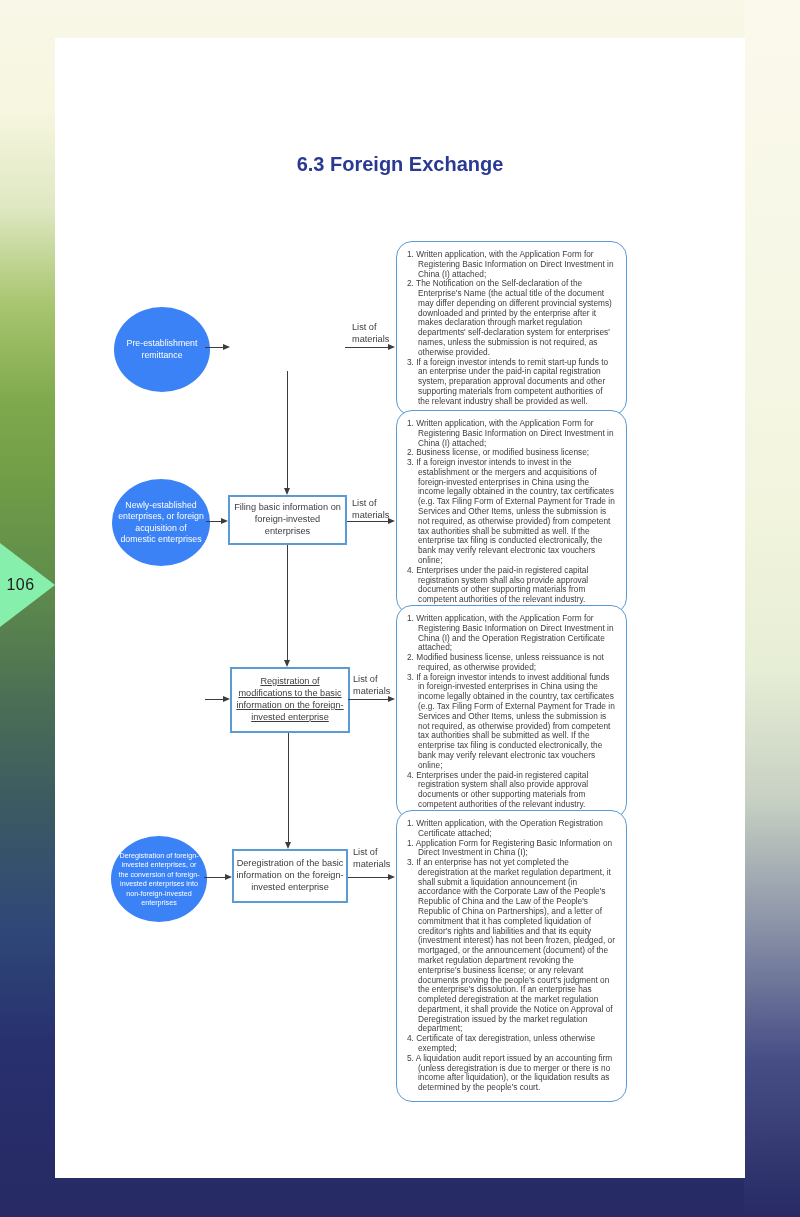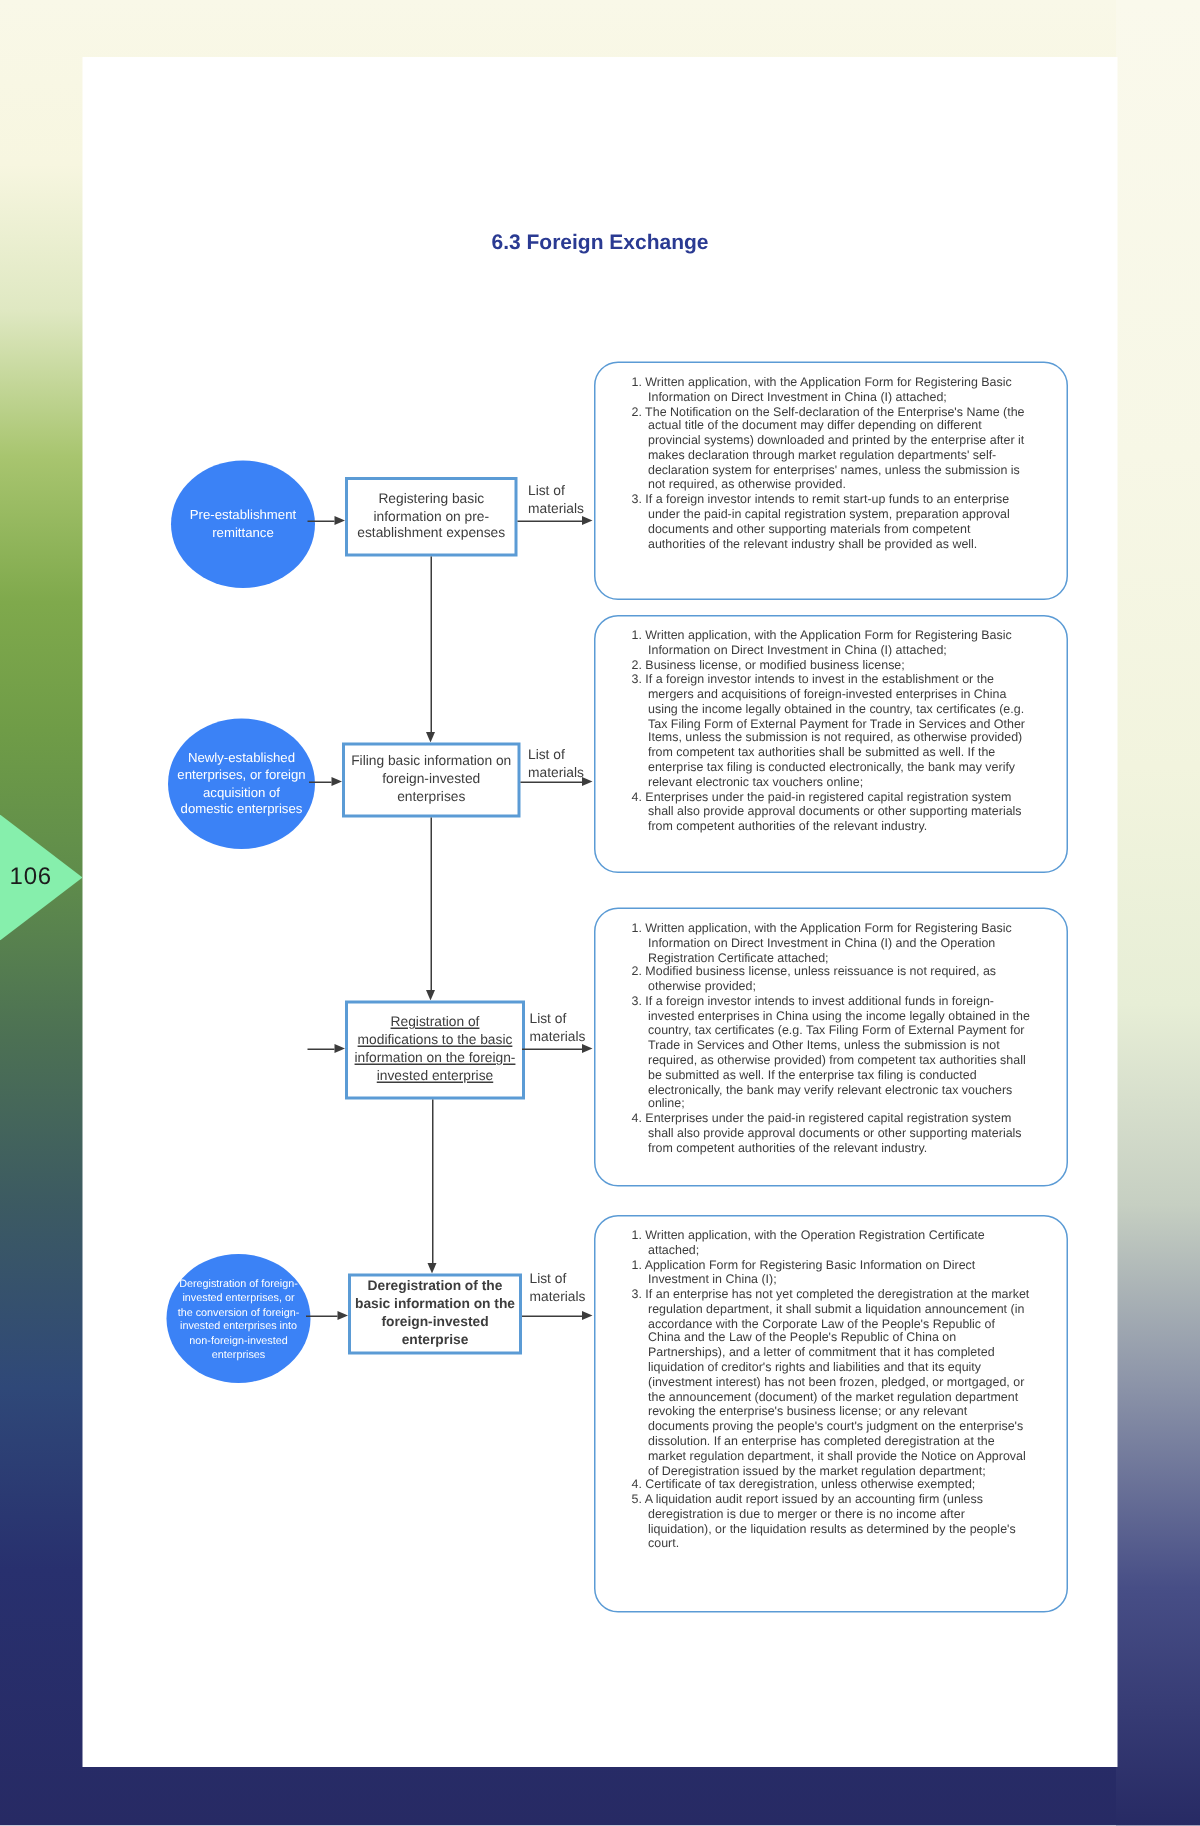--- a/index.html
+++ b/index.html
@@ -17,36 +17,36 @@
       #8b93a8 76%, #474e86 87%, #272a64 100%); }
 
   .page { position:absolute; left:55px; top:38px; width:690px; height:1140px; background:#ffffff; }
 
   .page-tab { position:absolute; left:0; top:543px; width:55px; height:84px;
     background:#86efac; clip-path: polygon(0 0, 100% 50%, 0 100%);
     display:flex; align-items:center; justify-content:center; }
   .page-tab span { font-size:16px; color:#1c1c1c; padding-right:14px; letter-spacing:0.5px; }
 
   .section-title { position:absolute; left:0; top:115px; width:100%; text-align:center;
-    font-size:14px; font-weight:bold; color:#2a3a92; }
+    font-size:20px; font-weight:bold; color:#2a3a92; }
 
   .circle { position:absolute; background:#3b82f6; border-radius:50%;
     display:flex; align-items:center; justify-content:center; text-align:center;
     color:#ffffff; padding:5px; box-sizing:border-box; }
   .circle.big { font-size:8.8px; line-height:1.3; }
   .circle.small { font-size:7.2px; line-height:1.32; }
 
   .flow-box { position:absolute; background:#ffffff; border:2.5px solid #5b9bd5;
     display:flex; align-items:center; justify-content:center; text-align:center;
     font-size:9.2px; line-height:1.3; color:#3d3d3d; box-sizing:border-box; padding:2px; }
 
   .mat-label { position:absolute; font-size:9.2px; line-height:1.28; color:#3d3d3d; width:52px; }
 
   .panel { position:absolute; background:#ffffff; border:1.5px solid #5b9bd5;
-    border-radius:16px; box-sizing:border-box; padding:8px 24px; width:316px;
+    border-radius:16px; box-sizing:border-box; padding:8px 10px; width:231px;
     font-size:8.3px; line-height:1.18; color:#3d3d3d; }
   .mat-item { padding-left:11px; text-indent:-11px; }
 
   
   .arrow-h { position:absolute; height:0; border-top:1.6px solid #3c3c3c; }
   .arrow-h::after { content:''; position:absolute; right:-7px; top:-4.4px;
     border-left:7px solid #3c3c3c; border-top:3.5px solid transparent; border-bottom:3.5px solid transparent; }
   .arrow-v { position:absolute; width:0; border-left:1.6px solid #3c3c3c; }
   .arrow-v::after { content:''; position:absolute; bottom:-7px; left:-4.4px;
     border-top:7px solid #3c3c3c; border-left:3.5px solid transparent; border-right:3.5px solid transparent; }
@@ -56,21 +56,20 @@
 
 <div class="bg"></div>
 <div class="bg-right"></div>
 
 <div class="page">
 
   <div class="section-title">6.3 Foreign Exchange</div>
 
   <div class="circle big" style="left:59px; top:269px; width:96px; height:85px;">Pre-establishment remittance</div>
   <div class="arrow-h" style="left:150px; top:309px; width:18px;"></div>
-  <div class="flow-box" style="left:175px; top:280px; width:115px; height:53px;">Registering basic information on pre-establishment expenses</div>
   <div class="mat-label" style="left:297px; top:284px;">List of materials</div>
   <div class="arrow-h" style="left:290px; top:309px; width:43px;"></div>
   <div class="panel" style="left:341px; top:203px; min-height:159px;">
     <div class="mat-item">1. Written application, with the Application Form for Registering Basic Information on Direct Investment in China (I) attached;</div>
     <div class="mat-item">2. The Notification on the Self-declaration of the Enterprise's Name (the actual title of the document may differ depending on different provincial systems) downloaded and printed by the enterprise after it makes declaration through market regulation departments' self-declaration system for enterprises' names, unless the submission is not required, as otherwise provided.</div>
     <div class="mat-item">3. If a foreign investor intends to remit start-up funds to an enterprise under the paid-in capital registration system, preparation approval documents and other supporting materials from competent authorities of the relevant industry shall be provided as well.</div>
   </div>
   <div class="arrow-v" style="left:232px; top:333px; height:117px;"></div>
 
   <div class="circle big" style="left:57px; top:441px; width:98px; height:87px;">Newly-established enterprises, or foreign acquisition of domestic enterprises</div>
@@ -93,21 +92,21 @@
   <div class="panel" style="left:341px; top:567px; min-height:186px;">
     <div class="mat-item">1. Written application, with the Application Form for Registering Basic Information on Direct Investment in China (I) and the Operation Registration Certificate attached;</div>
     <div class="mat-item">2. Modified business license, unless reissuance is not required, as otherwise provided;</div>
     <div class="mat-item">3. If a foreign investor intends to invest additional funds in foreign-invested enterprises in China using the income legally obtained in the country, tax certificates (e.g. Tax Filing Form of External Payment for Trade in Services and Other Items, unless the submission is not required, as otherwise provided) from competent tax authorities shall be submitted as well. If the enterprise tax filing is conducted electronically, the bank may verify relevant electronic tax vouchers online;</div>
     <div class="mat-item">4. Enterprises under the paid-in registered capital registration system shall also provide approval documents or other supporting materials from competent authorities of the relevant industry.</div>
   </div>
   <div class="arrow-v" style="left:233px; top:695px; height:109px;"></div>
 
   <div class="circle small" style="left:56px; top:798px; width:96px; height:86px;">Deregistration of foreign-invested enterprises, or the conversion of foreign-invested enterprises into non-foreign-invested enterprises</div>
   <div class="arrow-h" style="left:149px; top:839px; width:21px;"></div>
-  <div class="flow-box" style="left:177px; top:811px; width:116px; height:54px;font-weight:bold;">Deregistration of the basic information on the foreign-invested enterprise</div>
+  <div class="flow-box" style="left:177px; top:811px; width:116px; height:54px;">Deregistration of the basic information on the foreign-invested enterprise</div>
   <div class="mat-label" style="left:298px; top:809px;">List of materials</div>
   <div class="arrow-h" style="left:293px; top:839px; width:40px;"></div>
   <div class="panel" style="left:341px; top:772px; min-height:265px;">
     <div class="mat-item">1. Written application, with the Operation Registration Certificate attached;</div>
     <div class="mat-item">1. Application Form for Registering Basic Information on Direct Investment in China (I);</div>
     <div class="mat-item">3. If an enterprise has not yet completed the deregistration at the market regulation department, it shall submit a liquidation announcement (in accordance with the Corporate Law of the People's Republic of China and the Law of the People's Republic of China on Partnerships), and a letter of commitment that it has completed liquidation of creditor's rights and liabilities and that its equity (investment interest) has not been frozen, pledged, or mortgaged, or the announcement (document) of the market regulation department revoking the enterprise's business license; or any relevant documents proving the people's court's judgment on the enterprise's dissolution. If an enterprise has completed deregistration at the market regulation department, it shall provide the Notice on Approval of Deregistration issued by the market regulation department;</div>
     <div class="mat-item">4. Certificate of tax deregistration, unless otherwise exempted;</div>
     <div class="mat-item">5. A liquidation audit report issued by an accounting firm (unless deregistration is due to merger or there is no income after liquidation), or the liquidation results as determined by the people's court.</div>
   </div>
 

